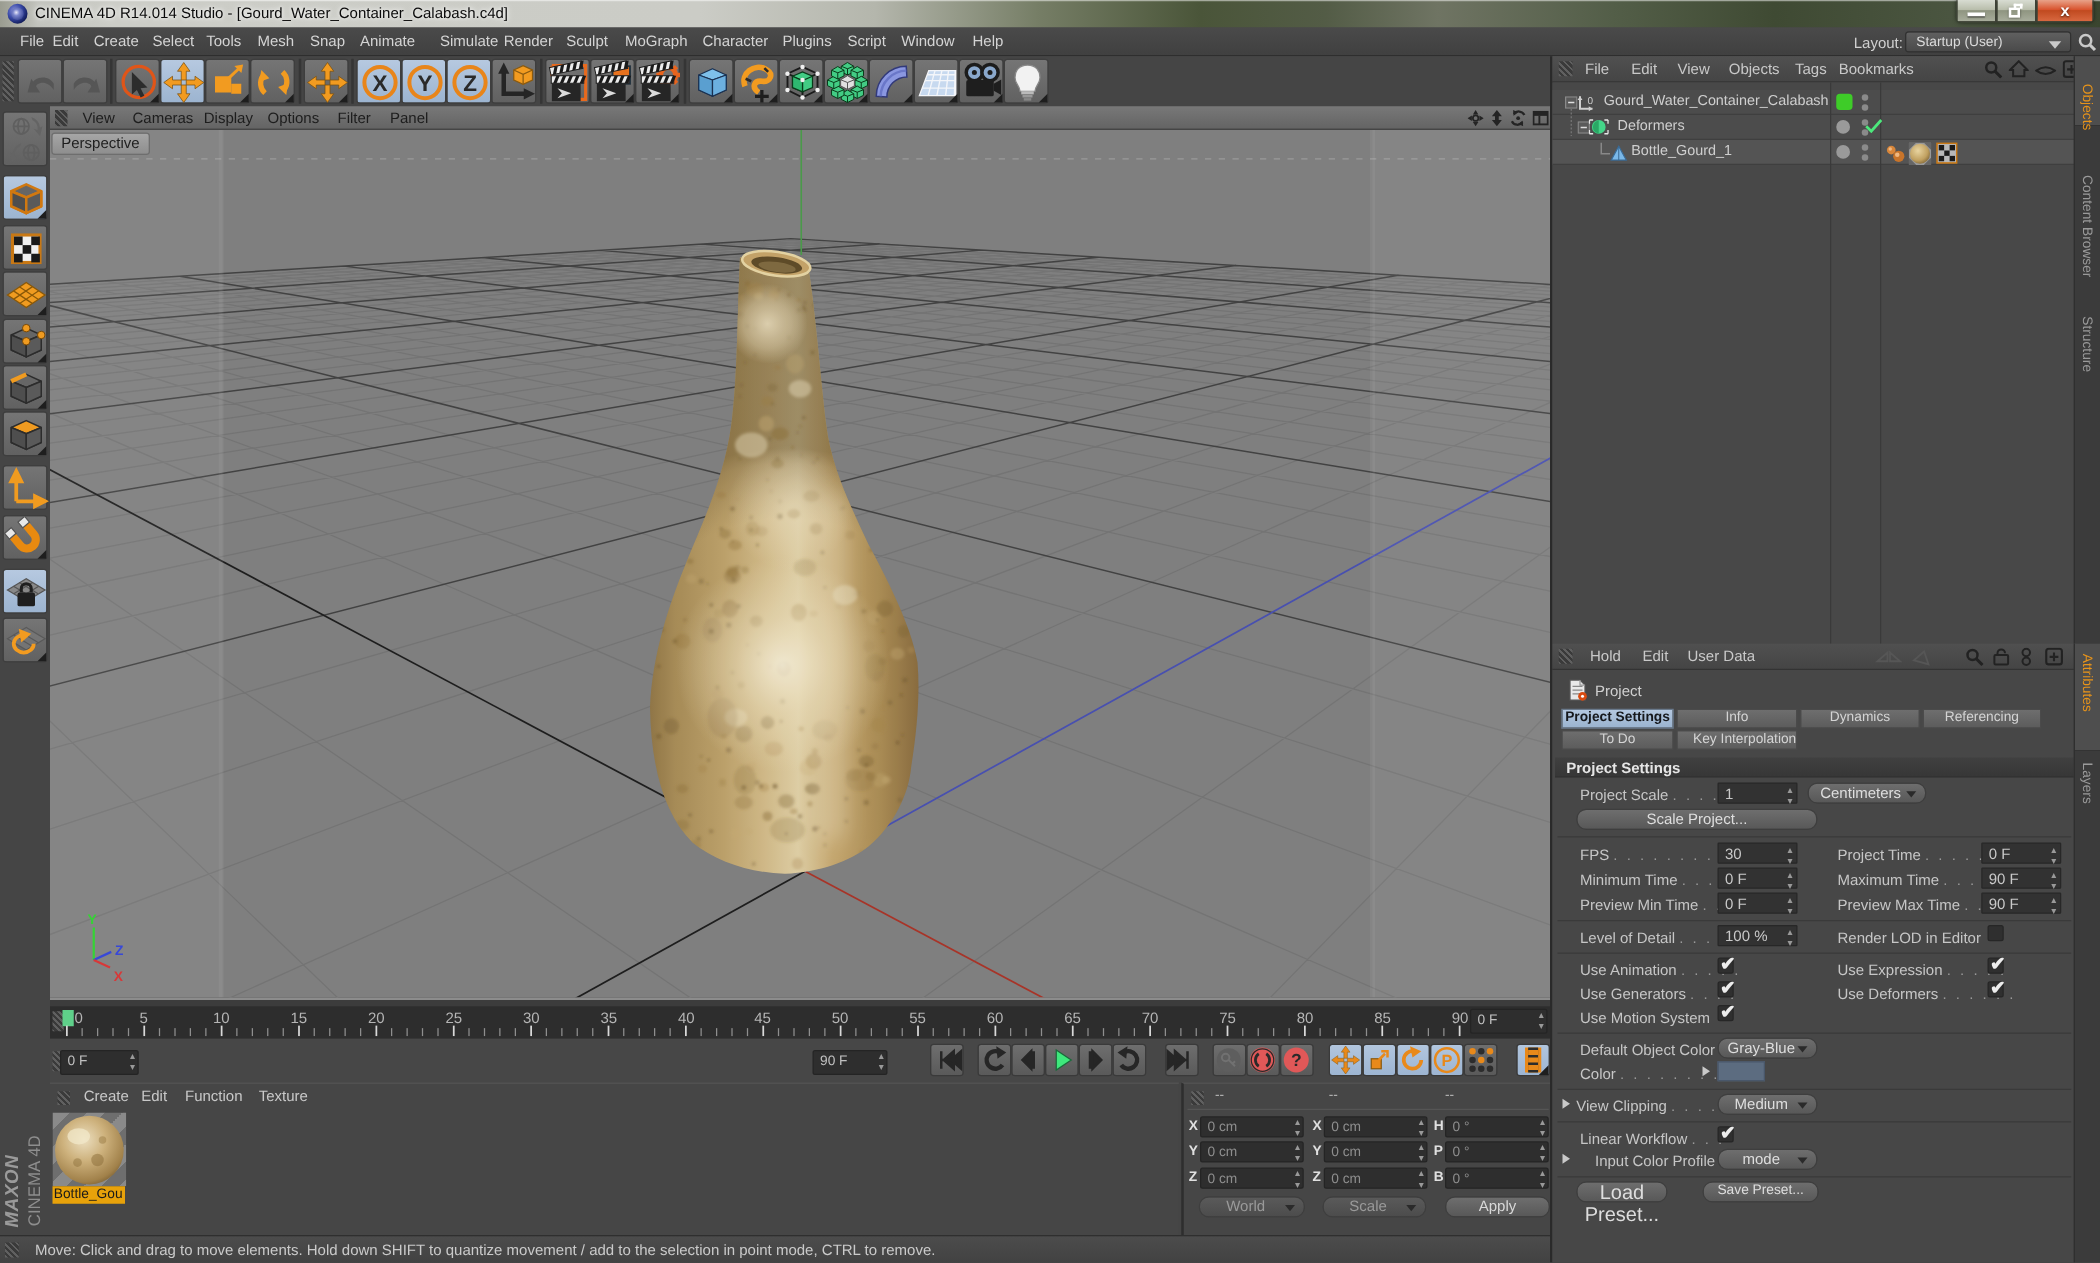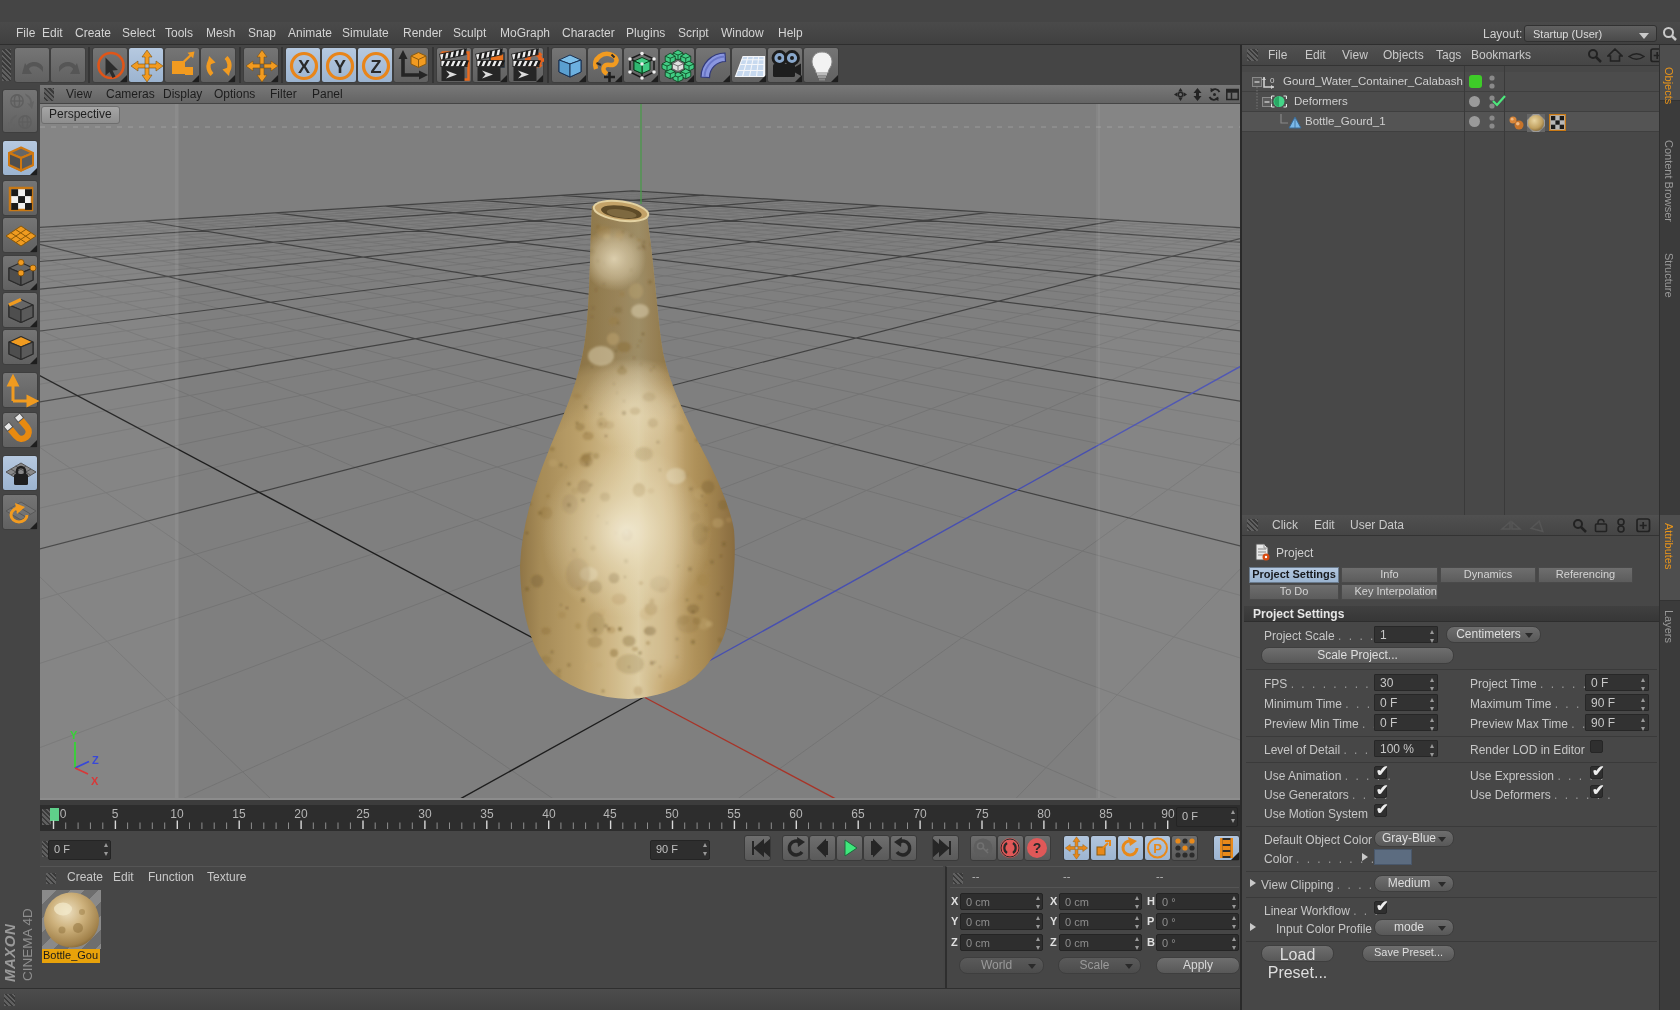--- a/index.html
+++ b/index.html
@@ -62,30 +62,47 @@
 .afld.spin:after{top:0px;right:3px;}
 .add{position:absolute;top:0px;height:17px;background:linear-gradient(180deg,#6e6e6e,#585858);border:1px solid #3e3e3e;border-radius:8px;color:#dedede;font-size:12px;text-align:center;padding-right:10px;}
 .add:after{content:"";position:absolute;right:7px;top:6px;border-left:4px solid transparent;border-right:4px solid transparent;border-top:5px solid #2a2a2a;}
 .abtn{position:absolute;height:17px;background:linear-gradient(180deg,#6e6e6e,#585858);border:1px solid #3e3e3e;border-radius:8px;color:#dedede;font-size:12px;text-align:center;}
 .asep{position:absolute;left:4px;width:411px;height:1px;background:#3a3a3a;}
 .chk{position:absolute;top:2px;width:13px;height:13px;background:#2f2f2f;border:1px solid #262626;border-radius:2px;}
 .chk.on:after{content:"\2714";position:absolute;left:1px;top:-5px;color:#ededed;font-size:15px;font-weight:bold;}
 .dots{color:#9a9a9a;letter-spacing:2px;}
 </style></head><body>
 <div id="page">
+    <div id="titlebar" class="abs">
+      <div class="tline"></div>
+      <div id="c4dlogo"></div>
+      <div id="titletxt">CINEMA 4D R14.014 Studio - [Gourd_Water_Container_Calabash.c4d]</div>
+      <div id="winbtns">
+        <div class="wbtn">
+          <div class="mindash"></div>
+        </div>
+        <div class="wbtn">
+          <div class="maxsq"></div>
+          <div class="maxsq2"></div>
+        </div>
+        <div class="wbtn close">
+          <span>x</span>
+        </div>
+      </div>
+    </div>
     <div id="menubar" class="abs">
       <span class="mi" style="left:16px">File</span>
       <span class="mi" style="left:42px">Edit</span>
       <span class="mi" style="left:75px">Create</span>
       <span class="mi" style="left:122px">Select</span>
       <span class="mi" style="left:165px">Tools</span>
       <span class="mi" style="left:206px">Mesh</span>
       <span class="mi" style="left:248px">Snap</span>
       <span class="mi" style="left:288px">Animate</span>
-      <span class="mi" style="left:342px">Simulate</span>
+      <span class="mi" style="left:352px">Simulate</span>
       <span class="mi" style="left:403px">Render</span>
       <span class="mi" style="left:453px">Sculpt</span>
       <span class="mi" style="left:500px">MoGraph</span>
       <span class="mi" style="left:562px">Character</span>
       <span class="mi" style="left:626px">Plugins</span>
       <span class="mi" style="left:678px">Script</span>
       <span class="mi" style="left:721px">Window</span>
       <span class="mi" style="left:778px">Help</span>
       <span id="layoutlbl">Layout:</span>
       <div id="layoutdd">Startup (User)</div>
@@ -1148,20 +1165,21 @@
       <span class="abs" style="left:103px;top:69px;color:#e0e0e0;font-size:11px;font-weight:bold">Z</span>
       <div class="fld spin" style="left:112px;top:67px;width:83px;height:17px;color:#8e8e8e">0 cm</div>
       <span class="abs" style="left:200px;top:69px;color:#e0e0e0;font-size:11px;font-weight:bold">B</span>
       <div class="fld spin" style="left:209px;top:67px;width:83px;height:17px;color:#8e8e8e">0 °</div>
       <div class="add" style="left:12px;top:90px;width:85px;color:#9a9a9a;background:linear-gradient(180deg,#5a5a5a,#4c4c4c)">World</div>
       <div class="add" style="left:111px;top:90px;width:83px;color:#9a9a9a;background:linear-gradient(180deg,#5a5a5a,#4c4c4c)">Scale</div>
       <div class="abtn" style="left:209px;top:90px;width:84px;color:#d8d8d8">Apply</div>
     </div>
     <div id="statusbar" class="abs">
       <div class="abs grip" style="left:4px;top:5px;width:11px;height:12px"></div>
+      <span class="abs" style="left:28px;top:4px">Move: Click and drag to move elements. Hold down SHIFT to quantize movement / add to the selection in point mode, CTRL to remove.</span>
     </div>
     <div id="rightpanel" class="abs">
       <div class="pmenu" style="top:0">
         <div class="abs grip" style="left:5px;top:4px;width:11px;height:12px"></div>
         <span class="mi" style="left:26px">File</span>
         <span class="mi" style="left:63px">Edit</span>
         <span class="mi" style="left:100px">View</span>
         <span class="mi" style="left:141px">Objects</span>
         <span class="mi" style="left:194px">Tags</span>
         <span class="mi" style="left:229px">Bookmarks</span>
@@ -1265,21 +1283,21 @@
         </svg>
       </div>
       <div class="vtabs" style="top:0;height:470px">
         <div class="abs" style="left:0;top:0;width:21px;height:56px;background:#4e4e4e;border-bottom:1px solid #333"></div>
         <div class="vtab" style="top:22px"><span class="orange">Objects</span></div>
         <div class="vtab" style="top:95px"><span>Content Browser</span></div>
         <div class="vtab" style="top:208px"><span>Structure</span></div>
       </div>
       <div class="pmenu" style="top:470px">
         <div class="abs grip" style="left:5px;top:4px;width:11px;height:12px"></div>
-        <span class="mi" style="left:30px">Click</span>
+        <span class="mi" style="left:30px">Hold</span>
         <span class="mi" style="left:72px">Edit</span>
         <span class="mi" style="left:108px">User Data</span>
         <svg width="60" height="15" viewBox="0 0 60 15" style="position:absolute;left:258px;top:3px">
           <g fill="none" stroke="#565656" stroke-width="1.5">
             <path d="M2 11 L10 4 L10 11 Z M12 4 L20 11 L12 11 Z"></path>
             <path d="M38 3 L44 12 L32 12 Z" transform="rotate(15 38 8)"></path>
           </g>
         </svg>
         <svg width="15" height="15" viewBox="0 0 15 15" style="position:absolute;left:330px;top:3px">
           <circle cx="6" cy="6" r="4" fill="none" stroke="#222" stroke-width="2"></circle>

